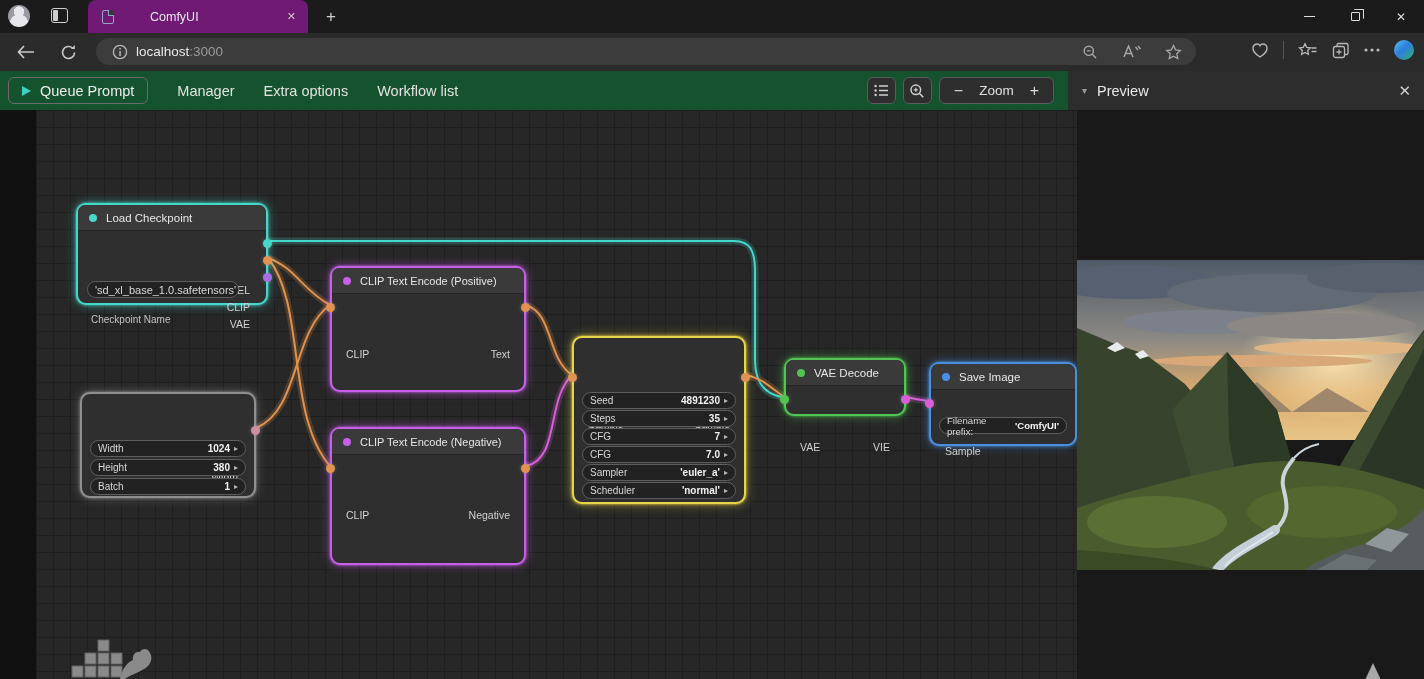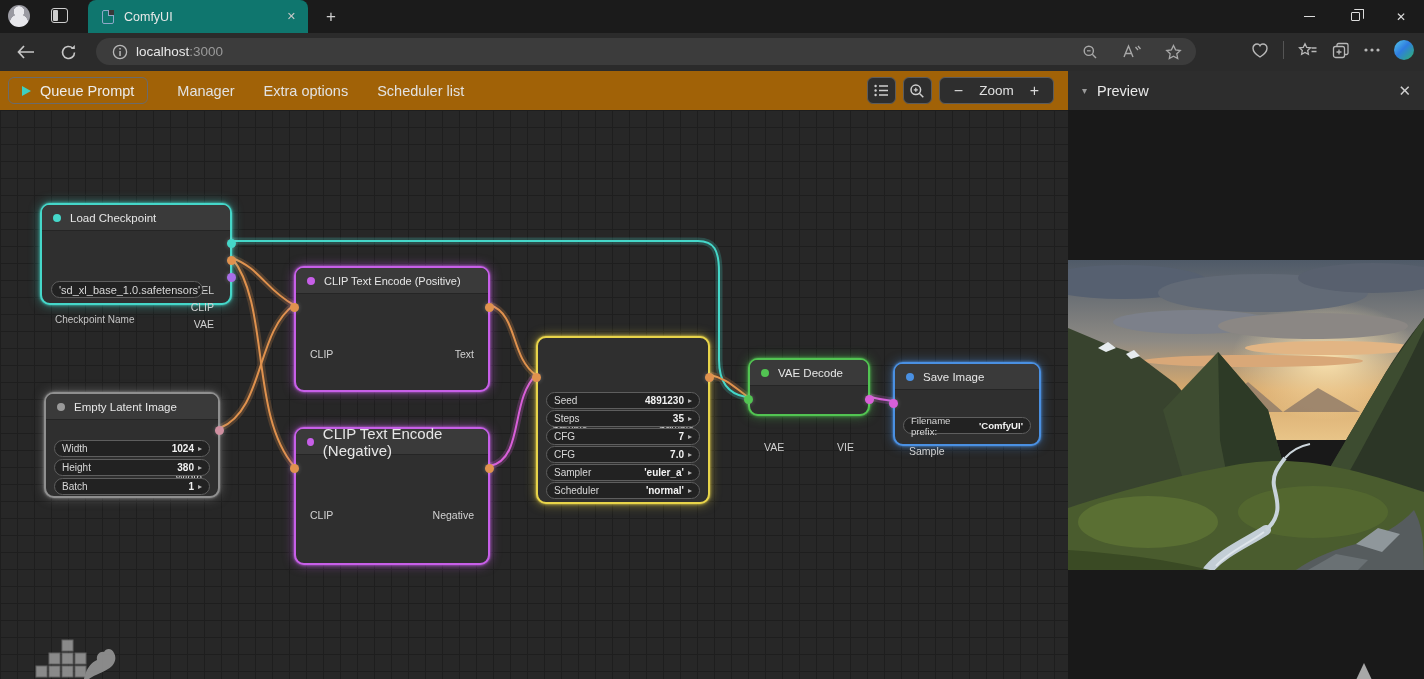--- a/index.html
+++ b/index.html
@@ -6,22 +6,22 @@
   html,body { width:1424px; height:679px; overflow:hidden; background:#111;
     font-family:"Liberation Sans", sans-serif; -webkit-font-smoothing:antialiased; }
 
   
   .titlebar { position:relative; width:1424px; height:33px; background:#1b1b1b; }
   .avatar { position:absolute; left:8px; top:5px; width:22px; height:22px; border-radius:50%;
     background:radial-gradient(circle at 50% 30%, #e8e8ec 0 5px, transparent 5.5px),
                radial-gradient(circle at 50% 85%, #e8e8ec 0 9px, transparent 9.5px), #9a9aa2; }
   .sidebar-ic { position:absolute; left:51px; top:8px; width:17px; height:15px; border:1.6px solid #cfcfcf; border-radius:3px; }
   .sidebar-ic::after { content:""; position:absolute; left:1px; top:1px; bottom:1px; width:5px; background:#cfcfcf; border-radius:1px; }
-  .tab { position:absolute; left:88px; top:0; width:220px; height:33px; background:#0f766e;
-    border-radius:8px 8px 0 0; display:flex; align-items:center; color:#e8e8e8; font-size:12.5px; }
+  .tab { position:absolute; left:88px; top:0; width:220px; height:33px; background:#701a75;
+    border-radius:8px 8px 0 0; display:flex; align-items:center; color:#e8e8e8; font-size:12.5px;gap:26px; }
   .doc-ic { width:12px; height:14px; border:1.4px solid #8fa8c8; border-radius:2px; margin:0 10px 0 14px; position:relative; }
   .doc-ic::after { content:""; position:absolute; right:-1px; top:-1px; width:5px; height:5px; background:#383838; border-left:1.4px solid #8fa8c8; border-bottom:1.4px solid #8fa8c8; }
   .tab-close { margin-left:auto; margin-right:12px; color:#c8c8c8; font-size:11px; cursor:default; }
   .newtab { position:absolute; left:318px; top:4px; width:26px; height:26px; color:#cfcfcf; font-size:17px;
     display:flex; align-items:center; justify-content:center; }
   .winbtns { position:absolute; right:0; top:0; height:33px; display:flex; }
   .winbtn { width:46px; height:33px; display:flex; align-items:center; justify-content:center; color:#dcdcdc; font-size:12px; }
   .min-glyph { width:11px; border-top:1.4px solid #dcdcdc; }
   .restore-glyph { width:9px; height:9px; border:1.3px solid #dcdcdc; border-radius:1px; position:relative; }
   .restore-glyph::before { content:""; position:absolute; left:2px; top:-4px; width:9px; height:9px; border:1.3px solid #dcdcdc; border-left:none; border-bottom:none; border-radius:1px; }
@@ -34,37 +34,37 @@
   .url-port { color:#9a9a9a; }
   .pill-icons { position:absolute; right:14px; top:0; height:27px; display:flex; align-items:center; gap:24px; }
   .nav-right { position:absolute; right:10px; top:7px; display:flex; align-items:center; gap:14px; }
   .vsep { width:1px; height:18px; background:#555; }
   svg.ic { display:block; }
   .copilot { width:20px; height:20px; border-radius:50%;
     background:linear-gradient(135deg,#55c8e8 0%, #2f7de0 45%, #2fb46a 100%); }
 
   
   .appbar { position:relative; width:1424px; height:39px; display:flex; }
-  .appbar-left { position:relative; width:1068px; height:39px; background:#a16207; display:flex; align-items:center; }
+  .appbar-left { position:relative; width:1068px; height:39px; background:#14532d; display:flex; align-items:center; }
   .queue-btn { display:flex; align-items:center; gap:9px; margin-left:8px; height:27px; padding:0 13px;
     border:1px solid #6b6b6b; border-radius:6px; color:#ececec; font-size:14.5px; }
   .play-tri { width:0; height:0; border-left:9px solid #3fd0c0; border-top:5.5px solid transparent; border-bottom:5.5px solid transparent; }
   .menu-item { color:#e2e2e2; font-size:14.5px; margin-left:29px; }
   .appbar-controls { position:absolute; right:14px; top:6px; display:flex; gap:7px; align-items:center; }
   .tool-btn { width:29px; height:27px; border:1px solid #5c5c5c; border-radius:6px; display:flex; align-items:center; justify-content:center; background:#2e2e2e; }
   .zoom-group { height:27px; border:1px solid #5c5c5c; border-radius:6px; background:#2e2e2e; display:flex; align-items:center; padding:0 14px; gap:16px; color:#e0e0e0; font-size:13.5px; }
   .zoom-pm { font-size:16px; color:#d8d8d8; }
 
   .preview-header { position:relative; width:356px; height:39px; background:#2d2d2d; display:flex; align-items:center; }
   .pv-caret { color:#9a9a9a; font-size:10px; margin-left:14px; }
   .pv-title { color:#e8e8e8; font-size:14.5px; margin-left:10px; }
   .pv-close { position:absolute; right:13px; color:#cfcfcf; font-size:15px; }
 
   
-  .workarea { display:flex; width:1424px; height:569px; }
+  .workarea { display:flex; width:1424px; height:569px;padding-left:36px; }
   .canvas { position:relative; width:1068px; height:569px; background-color:#272727; overflow:hidden;
     background-image:linear-gradient(#1e1e1e 1px, transparent 1px), linear-gradient(90deg,#1e1e1e 1px, transparent 1px);
     background-size:17px 17px; }
   .wires { position:absolute; left:0; top:0; z-index:1; }
   .wire { fill:none; stroke-width:2; }
   .wireglow { fill:none; stroke-width:7; opacity:.22; }
 
   .node { position:absolute; z-index:2; background:#2f2f2f; border:2px solid var(--ac); border-radius:10px;
     box-shadow:0 0 11px color-mix(in srgb, var(--ac) 55%, transparent), 0 0 3px var(--ac); }
   .nhdr { position:relative; height:26px; background:#3a3a3a; border-radius:7px 7px 0 0; border-bottom:1px solid #252525;
@@ -185,21 +185,21 @@
 </div>
 
 <div class="appbar">
   <div class="appbar-left">
     <div class="queue-btn">
       <span class="play-tri"></span>
       <span>Queue Prompt</span>
     </div>
     <span class="menu-item">Manager</span>
     <span class="menu-item">Extra options</span>
-    <span class="menu-item">Scheduler list</span>
+    <span class="menu-item">Workflow list</span>
     <div class="appbar-controls">
       <div class="tool-btn">
         <svg class="ic" width="15" height="13" viewBox="0 0 15 13">
             <circle cx="1.6" cy="2" r="1.2" fill="#cfcfcf"></circle>
             <circle cx="1.6" cy="6.5" r="1.2" fill="#cfcfcf"></circle>
             <circle cx="1.6" cy="11" r="1.2" fill="#cfcfcf"></circle>
             <path d="M5 2h9 M5 6.5h9 M5 11h9" stroke="#cfcfcf" stroke-width="1.5"></path>
           </svg>
       </div>
       <div class="tool-btn">
@@ -260,24 +260,20 @@
       <span class="pdot" style="right:-6px;top:51px;background:#e0924e"></span>
       <span class="plabel" style="right:16px;top:65px">VAE</span>
       <span class="pdot" style="right:-6px;top:68px;background:#a86ee8"></span>
       <span class="plabel" style="left:13px;top:61px;font-size:10px;color:#c4c4c4">Checkpoint Name</span>
       <div class="pill" style="left:9px;top:76px;width:152px;font-size:11px">
         <span>'sd_xl_base_1.0.safetensors'</span>
       </div>
     </div>
 
     <div class="node" style="left:44px;top:282px;width:176px;height:106px;--ac:#8f8f8f">
-      <div class="nhdr">
-          <span class="hdot" style="background:#9a9a9a"></span>
-          <span>Empty Latent Image</span>
-        </div>
       <span class="plabel" style="right:16px;top:29px">Width</span>
       <span class="pdot" style="right:-6px;top:32px;background:#cf8fa0"></span>
       <div class="pill" style="left:8px;right:8px;top:46px">
         <span>Width</span>
         <span class="val">1024</span>
         <span class="caret">▸</span>
       </div>
       <div class="pill" style="left:8px;right:8px;top:65px">
         <span>Height</span>
         <span class="val">380</span>
@@ -295,21 +291,21 @@
           <span class="hdot"></span>
           <span>CLIP Text Encode (Positive)</span>
         </div>
       <span class="plabel" style="left:14px;top:32px">CLIP</span>
       <span class="pdot" style="left:-6px;top:35px;background:#e0924e"></span>
       <span class="plabel" style="right:14px;top:32px">Text</span>
       <span class="pdot" style="right:-6px;top:35px;background:#e0924e"></span>
     </div>
 
     <div class="node" style="left:294px;top:317px;width:196px;height:138px;--ac:#c75fe8">
-      <div class="nhdr" style="font-size:15px">
+      <div class="nhdr" style="font-size:11px">
           <span class="hdot"></span>
           <span>CLIP Text Encode (Negative)</span>
         </div>
       <span class="plabel" style="left:14px;top:32px">CLIP</span>
       <span class="pdot" style="left:-6px;top:35px;background:#e0924e"></span>
       <span class="plabel" style="right:14px;top:32px">Negative</span>
       <span class="pdot" style="right:-6px;top:35px;background:#e0924e"></span>
     </div>
 
     <div class="node" style="left:536px;top:226px;width:174px;height:168px;--ac:#e8d44a">

